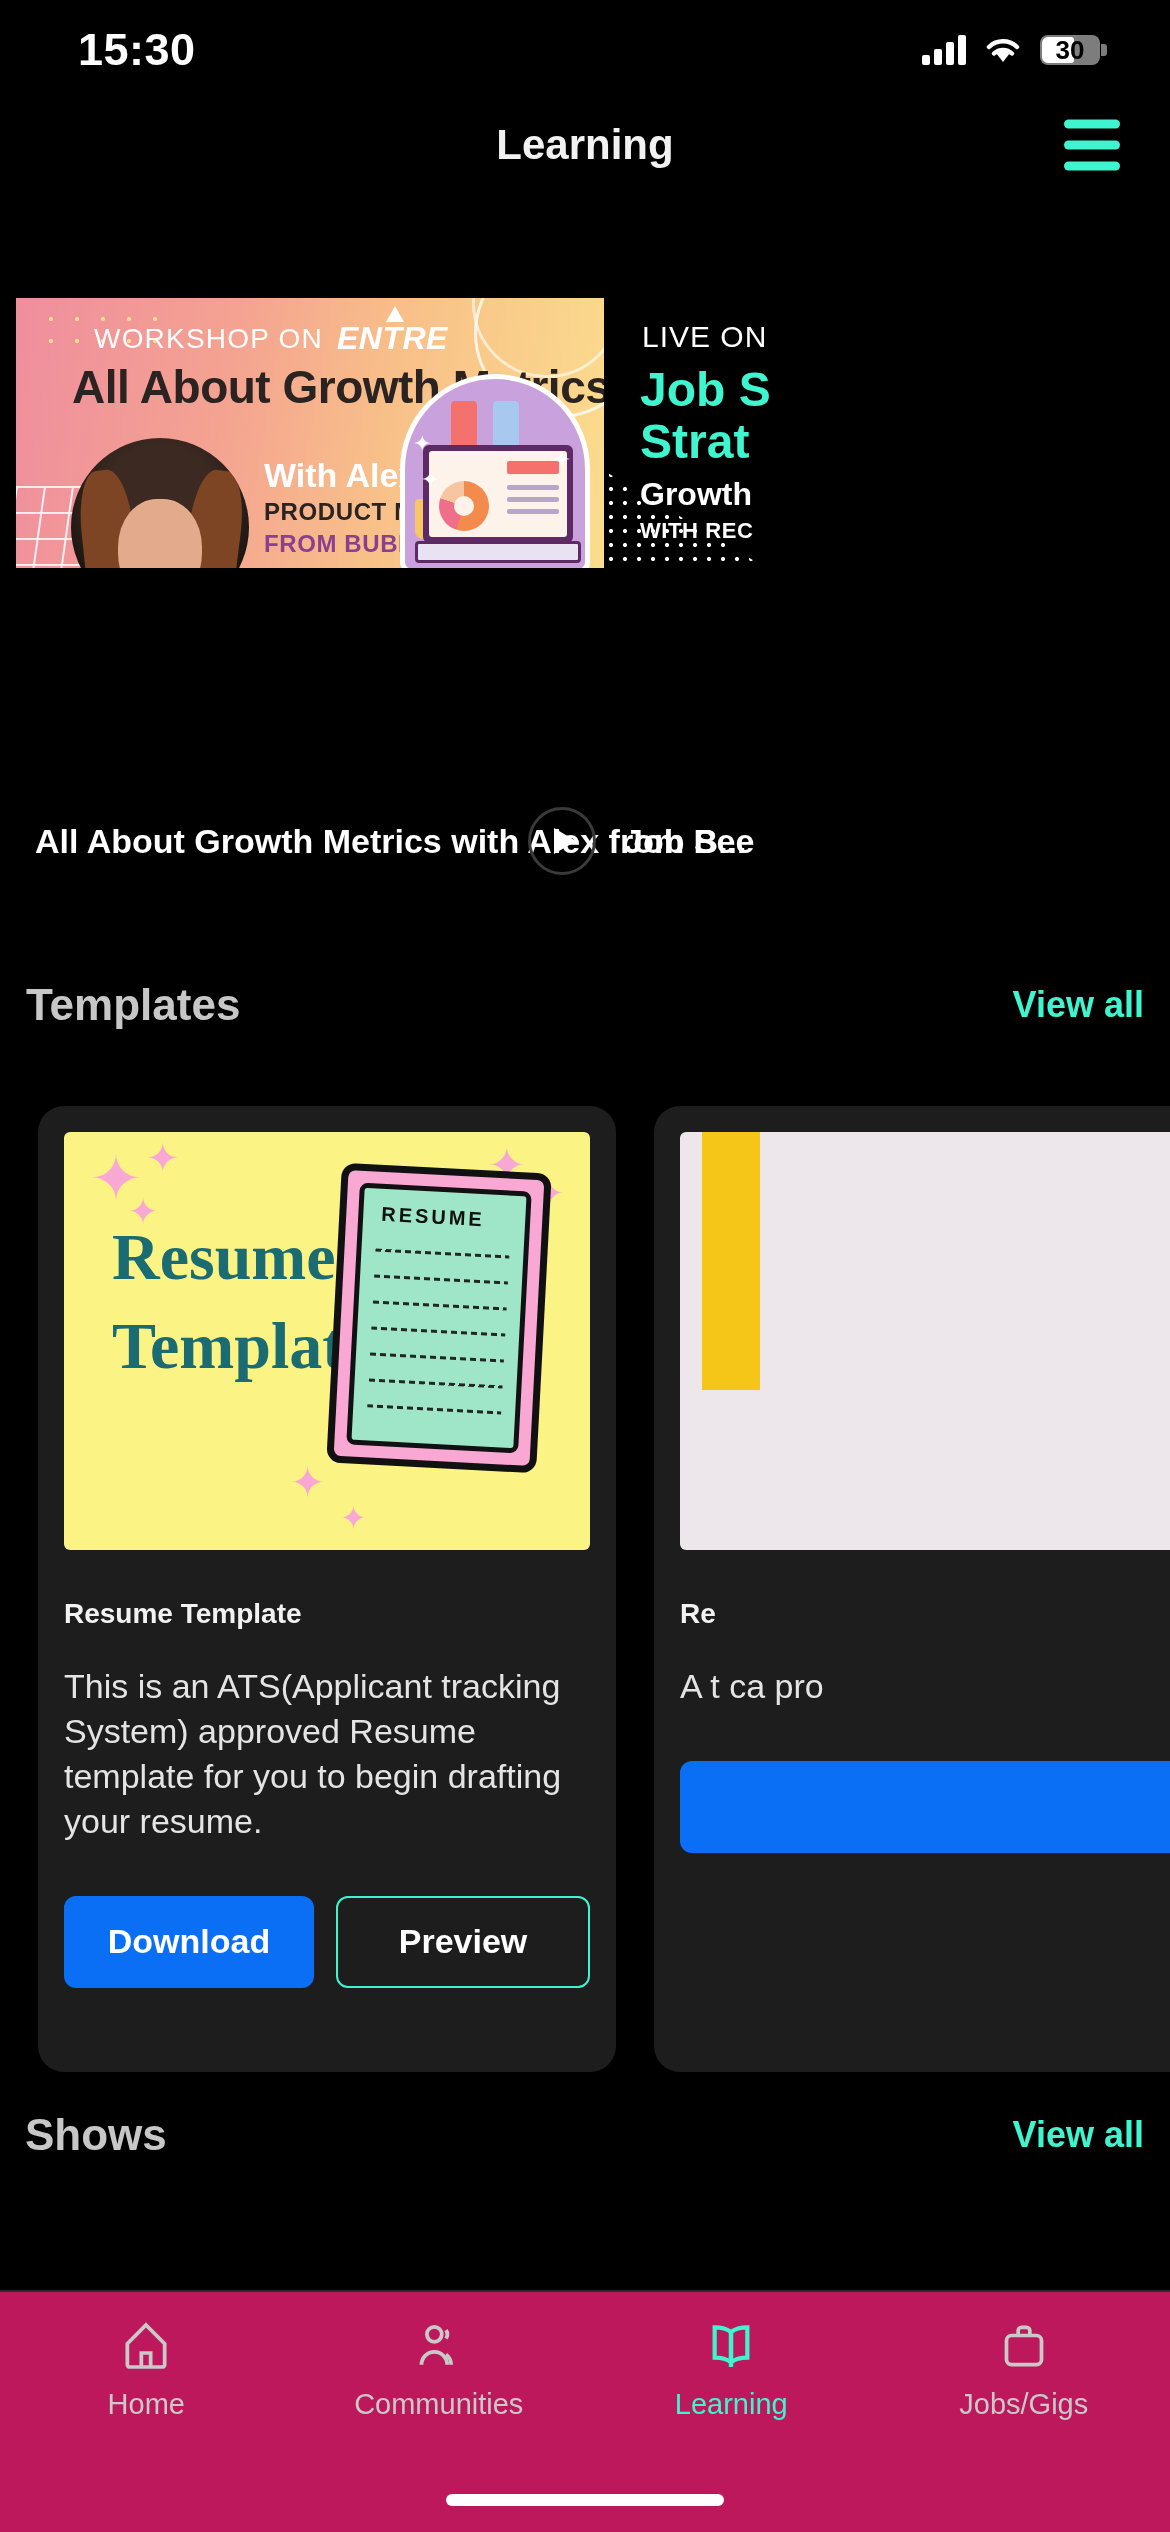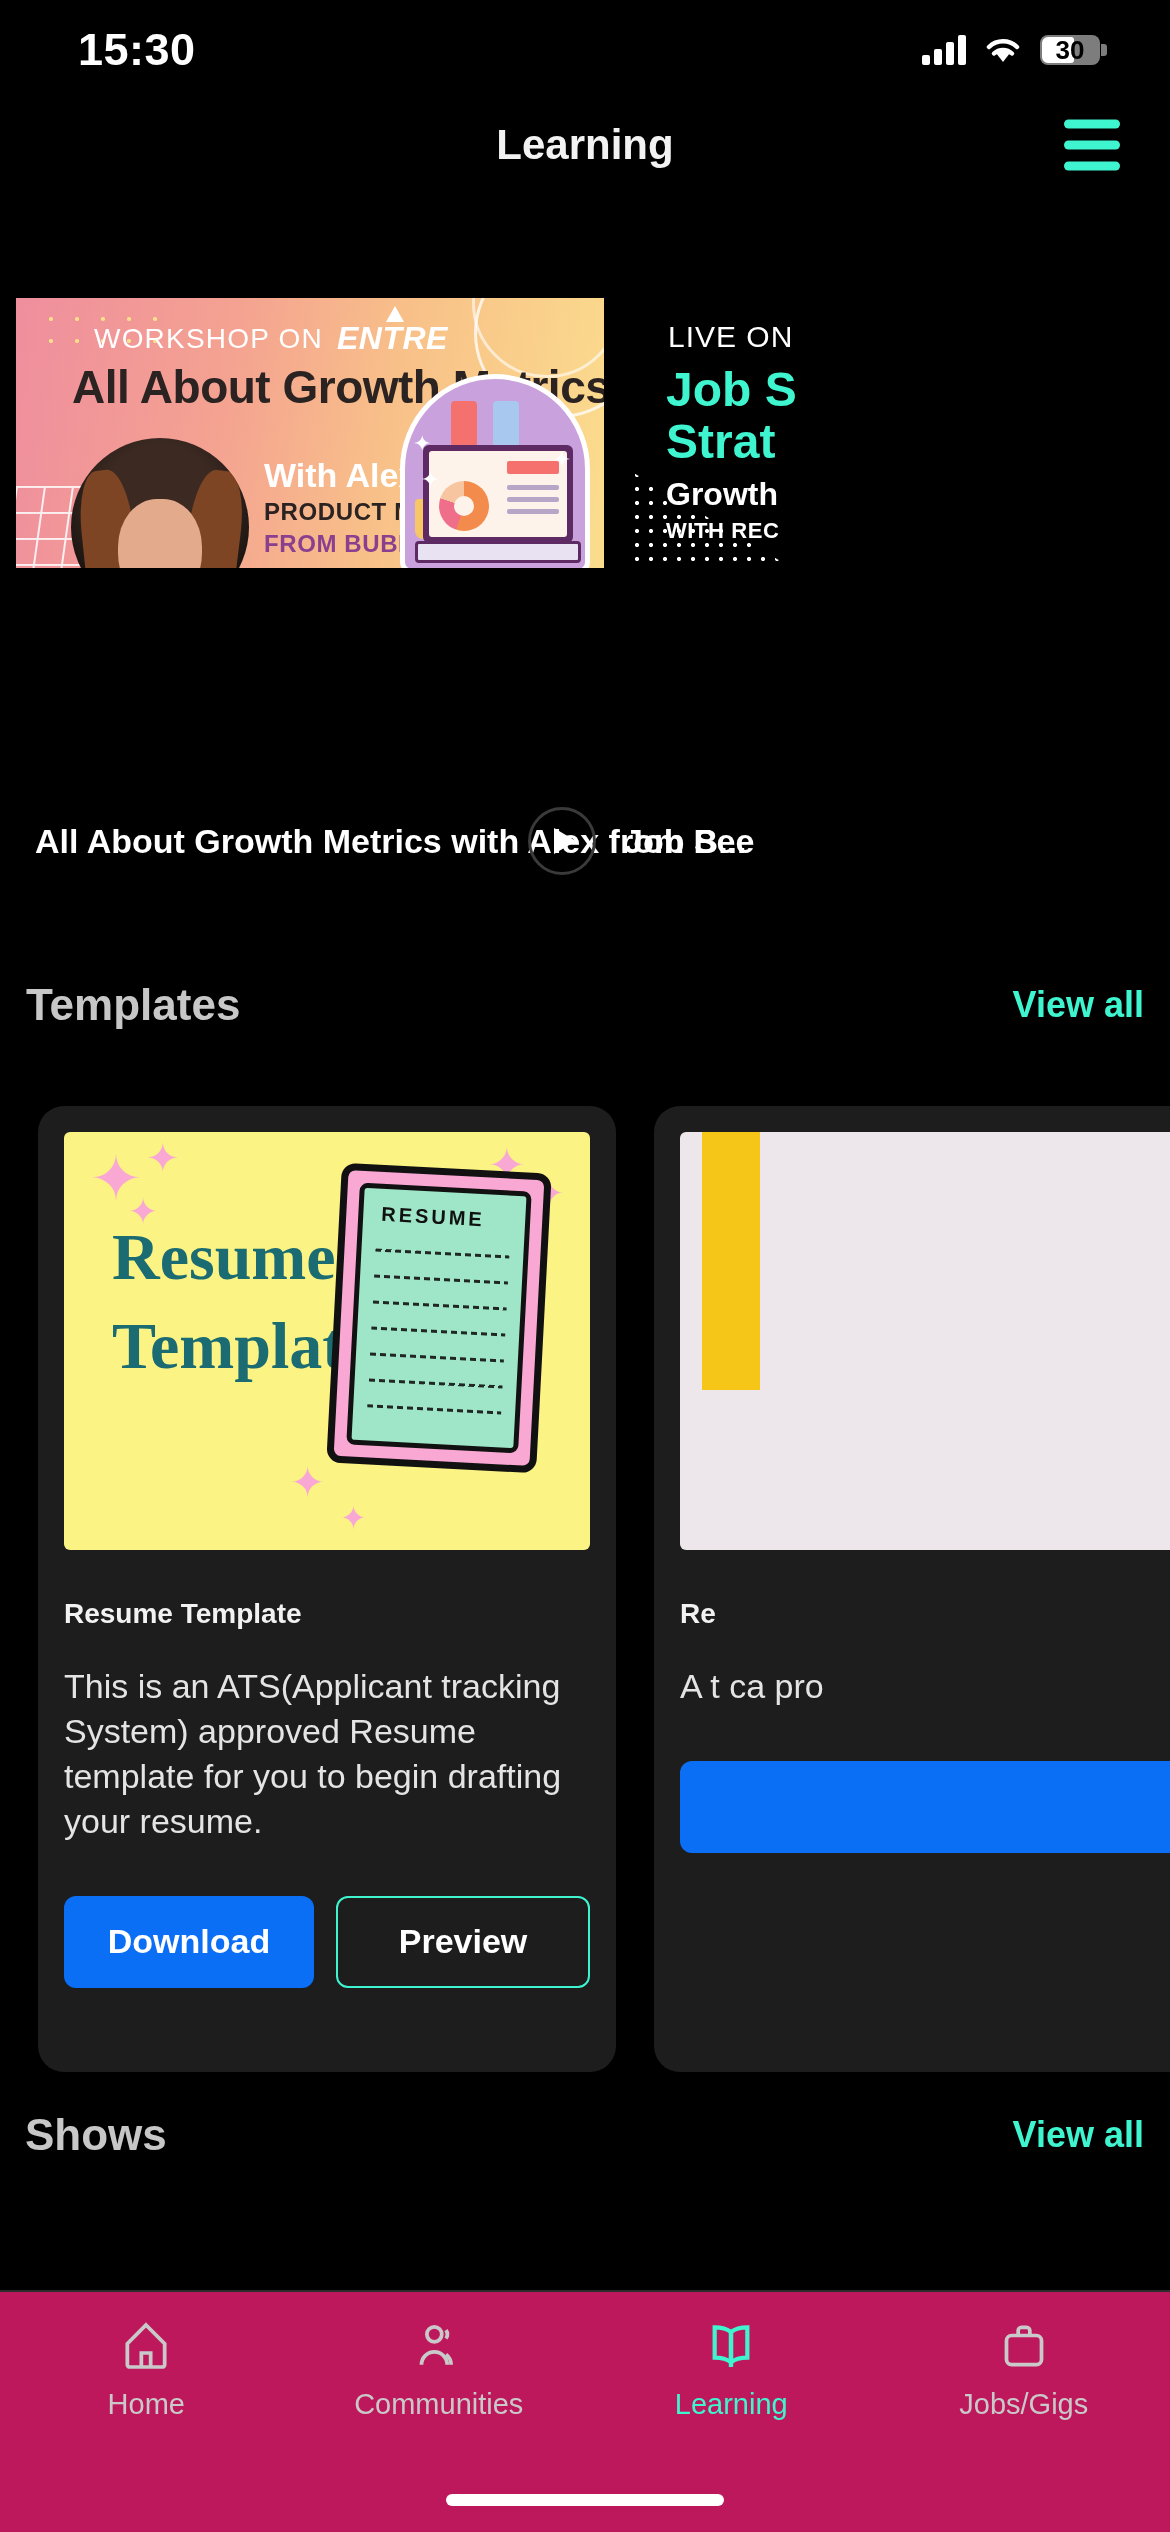--- a/index.html
+++ b/index.html
@@ -46,21 +46,21 @@
     display: flex; align-items: center; justify-content: center;
   }
   .nav-title { color: #f2f2f2; font-size: 42px; font-weight: 700; }
   .hamburger {
     position: absolute; right: 50px; top: 50%; transform: translateY(-50%);
     width: 56px; display: flex; flex-direction: column; gap: 12px;
   }
   .hamburger span { display:block; height: 9px; border-radius: 5px; background: #3FF5D0; }
 
   
-  .carousel { position: absolute; top: 298px; left: 0; width: 1059px; height: 270px; display: flex; gap: 26px; }
+  .carousel { position: absolute; top: 298px; left: 0; width: 1059px; height: 270px; display: flex; }
   .banner {
     position: relative; width: 588px; height: 270px; flex: none; overflow: hidden;
     margin-left: 16px;
     background: linear-gradient(100deg,#ef8e9e 0%, #f4a291 35%, #f8c089 62%, #fbdd8d 100%);
   }
   .banner .dots-tl {
     position:absolute; left:22px; top:10px; width:120px; height:46px;
     background-image: radial-gradient(#f6e08a 2.2px, transparent 2.4px);
     background-size: 26px 22px;
   }

